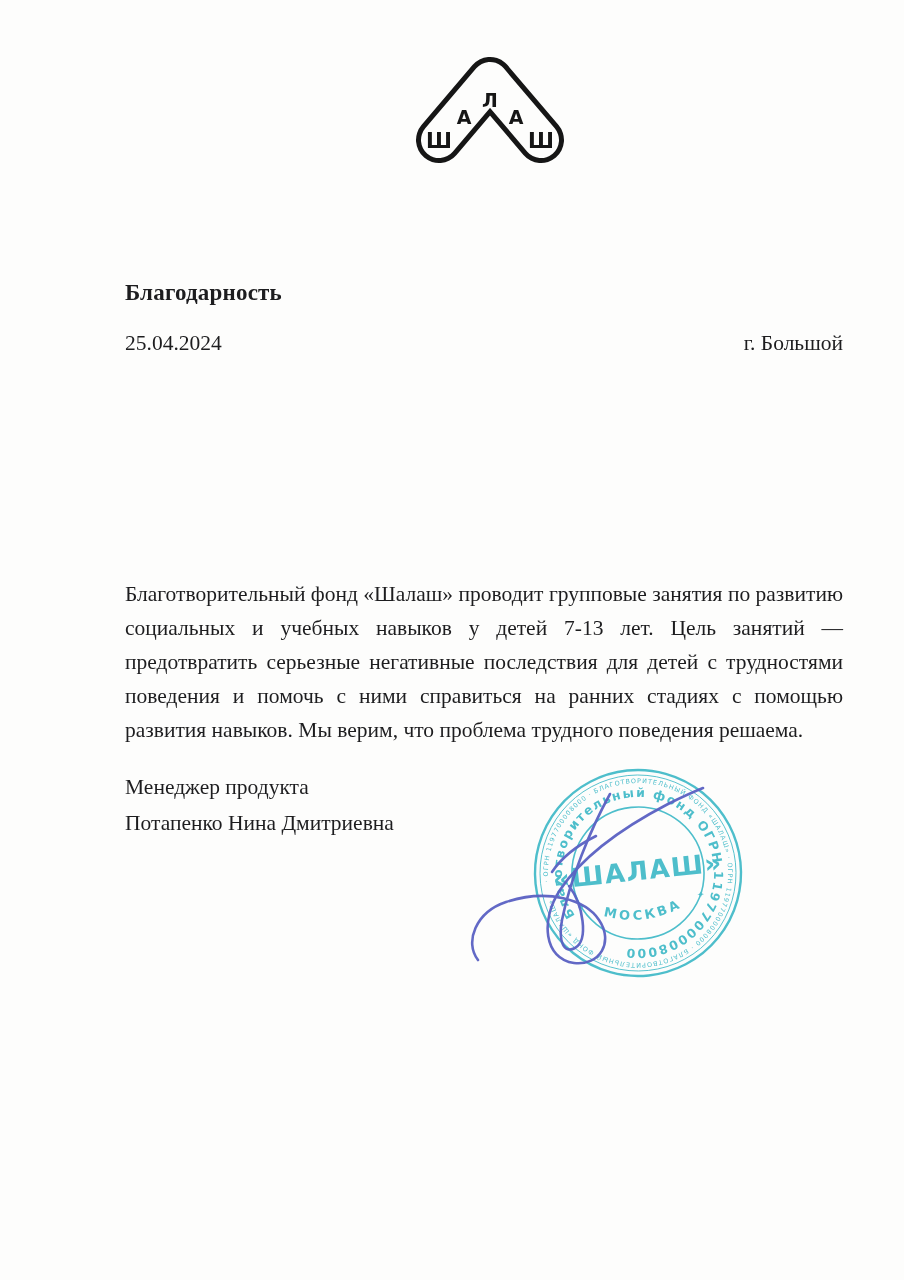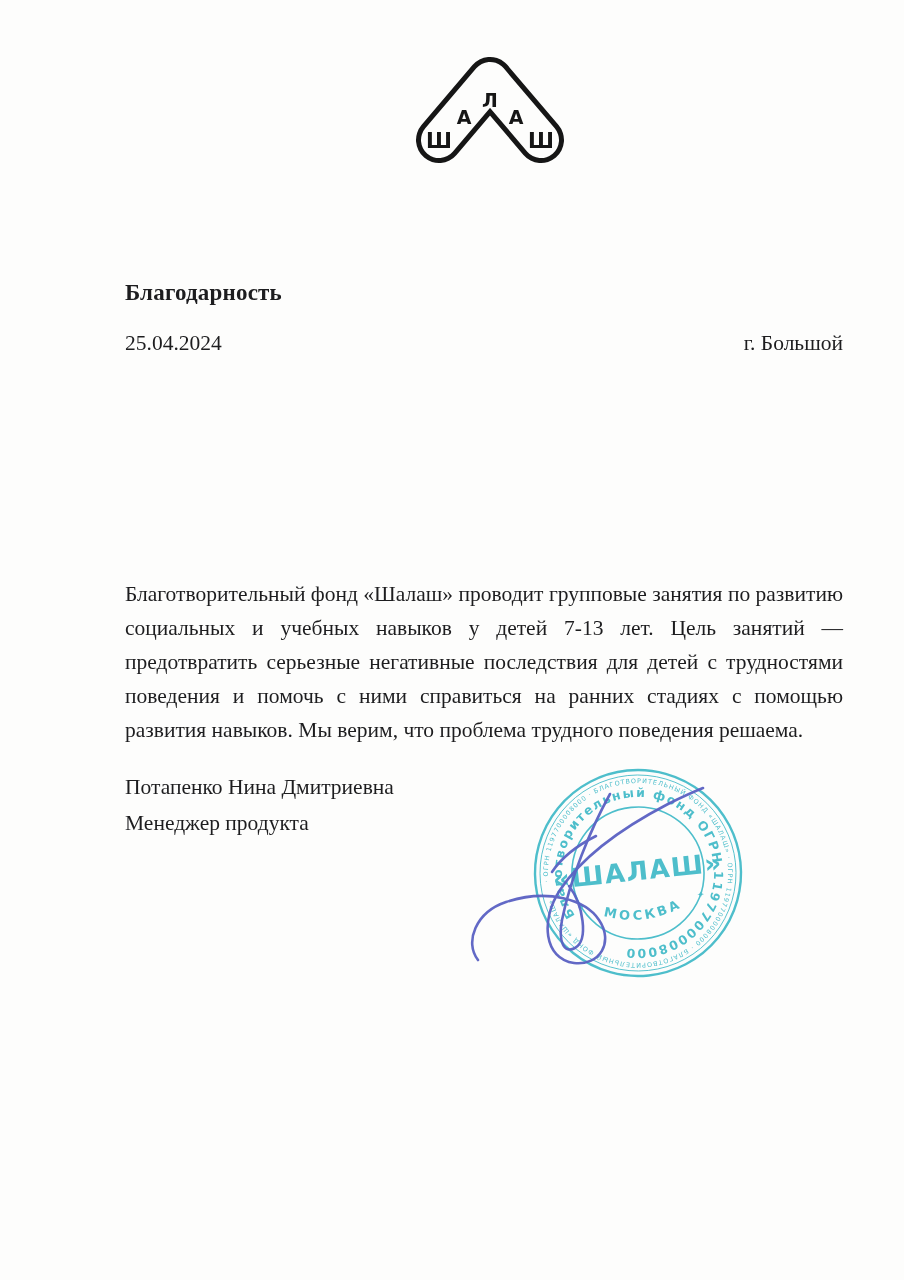--- a/index.html
+++ b/index.html
@@ -69,22 +69,22 @@
 
   <div class="abs date-row">
     <span>25.04.2024</span>
     <span>г. Большой</span>
   </div>
 
 
   <div class="abs para para-2">Благотворительный фонд «Шалаш» проводит групповые занятия по развитию социальных и учебных навыков у детей 7-13 лет. Цель занятий — предотвратить серьезные негативные последствия для детей с трудностями поведения и помочь с ними справиться на ранних стадиях с помощью развития навыков. Мы верим, что проблема трудного поведения решаема.</div>
 
   <div class="abs sig-block">
+    <div>Менеджер продукта</div>
     <div>Потапенко Нина Дмитриевна</div>
-    <div>Менеджер продукта</div>
   </div>
 
   <div class="abs stamp-wrap">
     <svg width="310" height="240" viewBox="0 0 310 240">
       <defs>
         <path id="ringMain" d="M 100,121 A 76,76 0 1,1 252,121 A 76,76 0 1,1 100,121"></path>
         <path id="ringMicro" d="M 86,121 A 90,90 0 1,1 266,121 A 90,90 0 1,1 86,121"></path>
         <path id="cityArc" d="M 126,155 Q 176,180 226,155"></path>
       </defs>
 

